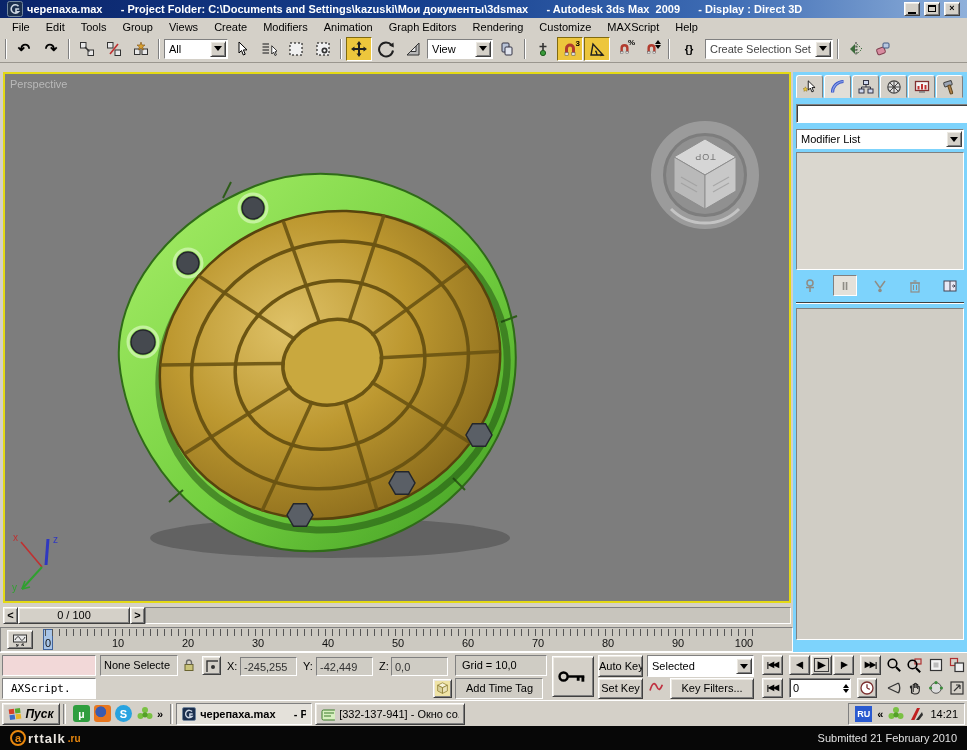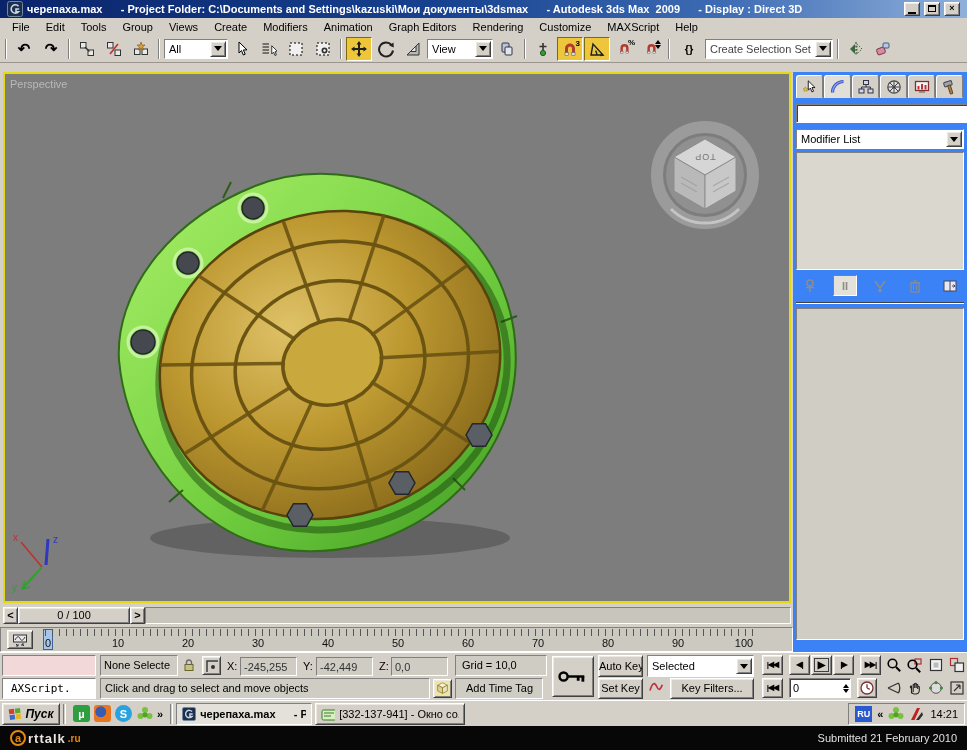--- a/index.html
+++ b/index.html
@@ -47,21 +47,21 @@
   .ts-arrow { width:15px; height:17px; text-align:center; line-height:15px; font-weight:bold; flex:none; }
   .ts-handle { width:112px; height:17px; text-align:center; line-height:15px; flex:none; }
   .ts-track { flex:1; height:17px; background:#c8c5bd; border:1px solid; border-color:#808080 #fff #fff #808080; }
   .trackbar { position:absolute; left:0; top:564px; width:793px; height:25px; background:#ccc9c1; border:1px solid; border-color:#808080 #fff #fff #808080; }
   .tb-ticks { position:absolute; left:44px; top:1px; width:710px; height:7px; background:repeating-linear-gradient(to right,#555 0 1px,transparent 1px 7px); }
   .tb-num { position:absolute; top:9px; width:24px; text-align:center; font-size:11px; color:#111; }
   .tb-marker { position:absolute; left:42px; top:1px; width:10px; height:21px; background:#a8c4e6; border:1px solid #40639c; }
   .tb-btn { position:absolute; left:6px; top:2px; width:26px; height:19px; display:flex; align-items:center; justify-content:center; }
 
   
-  .cmdpanel { position:absolute; left:793px; top:9px; width:174px; height:580px; background:#3b82f6; padding:0 3px; }
+  .cmdpanel { position:absolute; left:793px; top:9px; width:174px; height:580px; background:#7dd3fc; padding:0 3px; }
   .cp-tabs { display:flex; height:26px; align-items:flex-end; gap:1px; padding-top:2px; }
   .cp-tab { width:27px; height:23px; display:flex; align-items:center; justify-content:center; border:1px solid; border-color:#fff #808080 #d4d0c8 #fff; border-radius:3px 3px 0 0; background:#d4d0c8; }
   .cp-tab.active { background:#e2dfd8; border-bottom-color:#e2dfd8; }
   .cp-row { display:flex; align-items:center; gap:3px; margin-top:6px; }
   .cp-name { flex:1; height:19px; }
   .cp-stack { height:118px; margin-top:3px; background:#dad7cf; border:1px solid; border-color:#808080 #fff #fff #808080; }
   .cp-btnrow { display:flex; align-items:center; justify-content:space-between; margin-top:5px; padding:0 2px; }
   .cp-sbtn { width:24px; height:21px; display:flex; align-items:center; justify-content:center; color:#8f8d86; font-weight:bold; }
   .cp-sep { margin-top:6px; height:2px; border-top:1px solid #404040; border-bottom:1px solid #fff; }
   .cp-rollout { margin-top:4px; height:332px; background:#d0cdc5; border:1px solid; border-color:#808080 #fff #fff #808080; }
@@ -600,21 +600,20 @@
 
     <span class="sb field-label" style="left:227px;top:7px">X:</span>
     <div class="sb sunkflat xyzfield" style="left:240px;top:4px;width:57px;color:#333">-245,255</div>
     <span class="sb field-label" style="left:303px;top:7px">Y:</span>
     <div class="sb sunkflat xyzfield" style="left:316px;top:4px;width:57px;color:#333">-42,449</div>
     <span class="sb field-label" style="left:379px;top:7px">Z:</span>
     <div class="sb sunkflat xyzfield" style="left:391px;top:4px;width:57px;color:#333">0,0</div>
 
     <div class="sb sunkflat" style="left:455px;top:2px;width:92px;height:21px;padding:3px 4px 0 6px">Grid = 10,0</div>
 
-    <div class="sb sunkflat" style="left:100px;top:25px;width:330px;height:21px;padding:3px 0 0 4px">Click and drag to select and move objects</div>
     <span class="sb raised" style="left:433px;top:26px;width:19px;height:19px;display:flex;align-items:center;justify-content:center;background:#efe3a6">
         <svg class="i16" style="width:13px;height:13px">
           <use href="#sym-cube"></use>
         </svg>
       </span>
     <div class="sb sunkflat" style="left:455px;top:25px;width:88px;height:21px;padding:3px 0 0 10px">Add Time Tag</div>
 
     <span class="sb raised" style="left:552px;top:3px;width:42px;height:41px;display:flex;align-items:center;justify-content:center">
         <svg style="width:32px;height:19px">
           <use href="#sym-key"></use>

